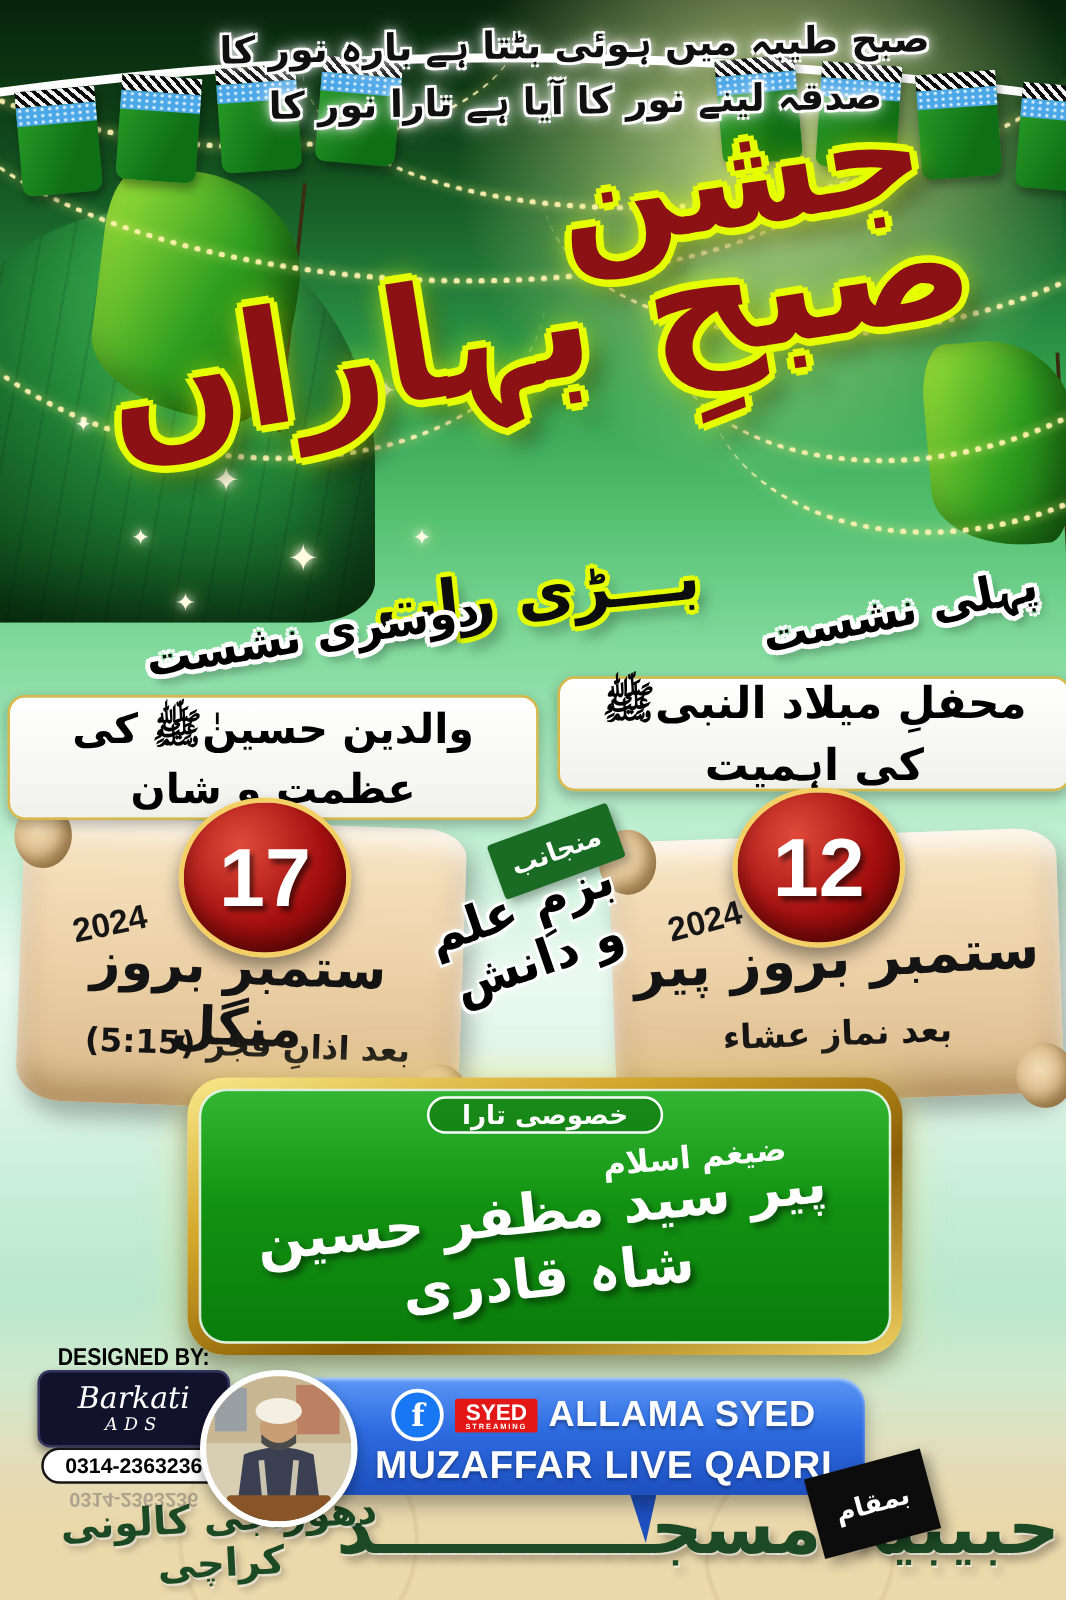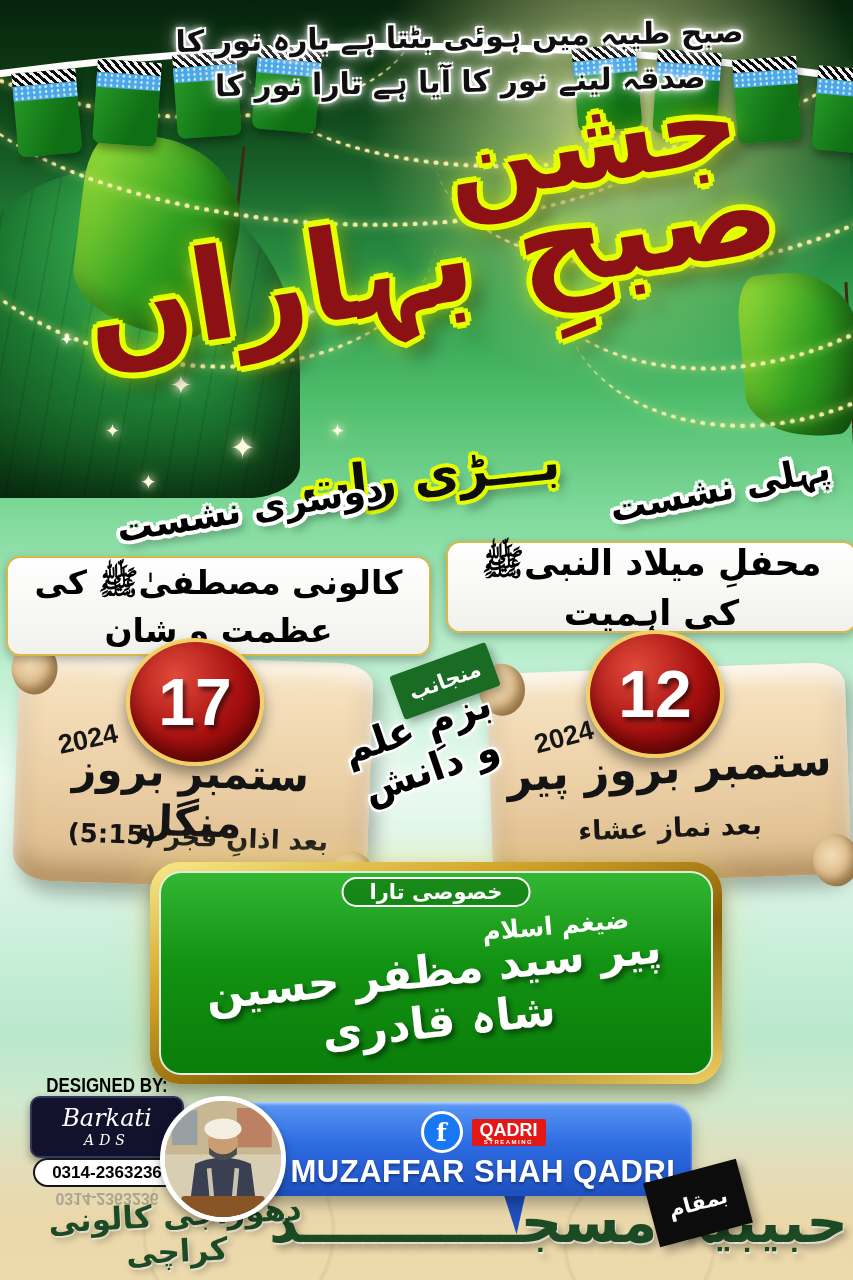--- a/index.html
+++ b/index.html
@@ -78,21 +78,21 @@
   .scroll::before{left:-8px;top:-10px;}
   .scroll::after{right:-8px;bottom:-12px;}
   .scroll-r{left:490px;top:668px;width:358px;height:212px;transform:rotate(-2deg);}
   .scroll-l{left:16px;top:658px;width:354px;height:228px;transform:rotate(2deg);}
   .day-circle{z-index:6;width:130px;height:120px;border-radius:50%;border:4px solid #f3d066;
     background:radial-gradient(circle at 35% 28%,#e04a3a,var(--day_red,#a50f0f) 55%,#6e0404 92%);
     display:flex;align-items:center;justify-content:center;color:#fff;font-weight:bold;font-size:66px;
     font-family:"Liberation Sans",sans-serif;text-shadow:3px 4px 4px rgba(0,0,0,.55);
     box-shadow:0 8px 14px rgba(0,0,0,.4),inset 0 -10px 16px rgba(0,0,0,.35);}
   .day16{left:586px;top:630px;}
-  .day17{left:126px;top:638px;}
+  .day17{left:143px;top:638px;}
   .yr{z-index:6;font-family:"Liberation Sans",sans-serif;font-weight:bold;font-size:27px;color:#161616;}
   .yr16{left:534px;top:722px;transform:rotate(-15deg);}
   .yr17{left:58px;top:724px;transform:rotate(-12deg);}
   .s-date{z-index:6;direction:rtl;text-align:center;font-weight:bold;color:#141414;}
   .date16{left:494px;top:742px;width:350px;font-size:44px;transform:rotate(-3deg);}
   .date17{left:20px;top:748px;width:340px;font-size:42px;transform:rotate(2deg);}
   .time16{left:530px;top:812px;width:280px;font-size:27px;transform:rotate(-2deg);}
   .time17{left:48px;top:822px;width:300px;font-size:26px;transform:rotate(2deg);}
   
   .org-ribbon{left:394px;top:658px;width:102px;height:46px;z-index:6;background:#1a6b24;
@@ -214,21 +214,21 @@
     <div class="l2">صبحِ بہاراں</div>
   </div>
   <div class="abs subtitle">بـــڑی رات</div>
 
   <div class="abs sess-label sess1-label">پہلی نشست</div>
   <div class="abs topic-box sess1-box">
     <span>محفلِ میلاد النبیﷺ کی اہمیت</span>
   </div>
   <div class="abs sess-label sess2-label">دوسری نشست</div>
   <div class="abs topic-box sess2-box">
-    <span>کالونی مصطفیٰﷺ کی عظمت و شان</span>
+    <span>والدین حسینٰﷺ کی عظمت و شان</span>
   </div>
 
   <div class="abs scroll scroll-r"></div>
   <div class="abs scroll scroll-l"></div>
   <div class="abs day-circle day16">12</div>
   <div class="abs day-circle day17">17</div>
   <div class="abs yr yr16">2024</div>
   <div class="abs s-date date16">ستمبر بروز پیر</div>
   <div class="abs s-date time16">بعد نماز عشاء</div>
   <div class="abs yr yr17">2024</div>
@@ -252,25 +252,26 @@
     <div class="dz-sub">ADS</div>
   </div>
   <div class="abs dz-pill">0314-2363236</div>
   <div class="abs dz-refl">0314-2363236</div>
 
   <div class="abs tail"></div>
   <div class="abs lbanner">
     <div class="lb-row1">
       <div class="fb">f</div>
       <div class="live">
-        <span class="lv">QADRI</span>
+        <span class="lv">SYED</span>
         <span class="st">STREAMING</span>
       </div>
+      <div class="eng eng1">ALLAMA SYED</div>
     </div>
-    <div class="eng lb-row2">MUZAFFAR SHAH QADRI</div>
+    <div class="eng lb-row2">MUZAFFAR LIVE QADRI</div>
   </div>
 
   <div class="abs photo">
     <svg width="116" height="116" viewBox="0 0 100 100">
       <rect x="0" y="0" width="100" height="100" fill="#d8ceb4"></rect>
       <rect x="0" y="0" width="100" height="46" fill="#c9b794"></rect>
       <rect x="62" y="6" width="30" height="34" fill="#b0563a" opacity="0.55"></rect>
       <rect x="6" y="8" width="22" height="30" fill="#5d86b8" opacity="0.45"></rect>
       <path d="M20,100 L26,54 Q50,44 74,54 L80,100 Z" fill="#3a3f52"></path>
       <path d="M38,58 L42,100 M62,58 L58,100" stroke="#c8c2ae" stroke-width="4" fill="none"></path>

